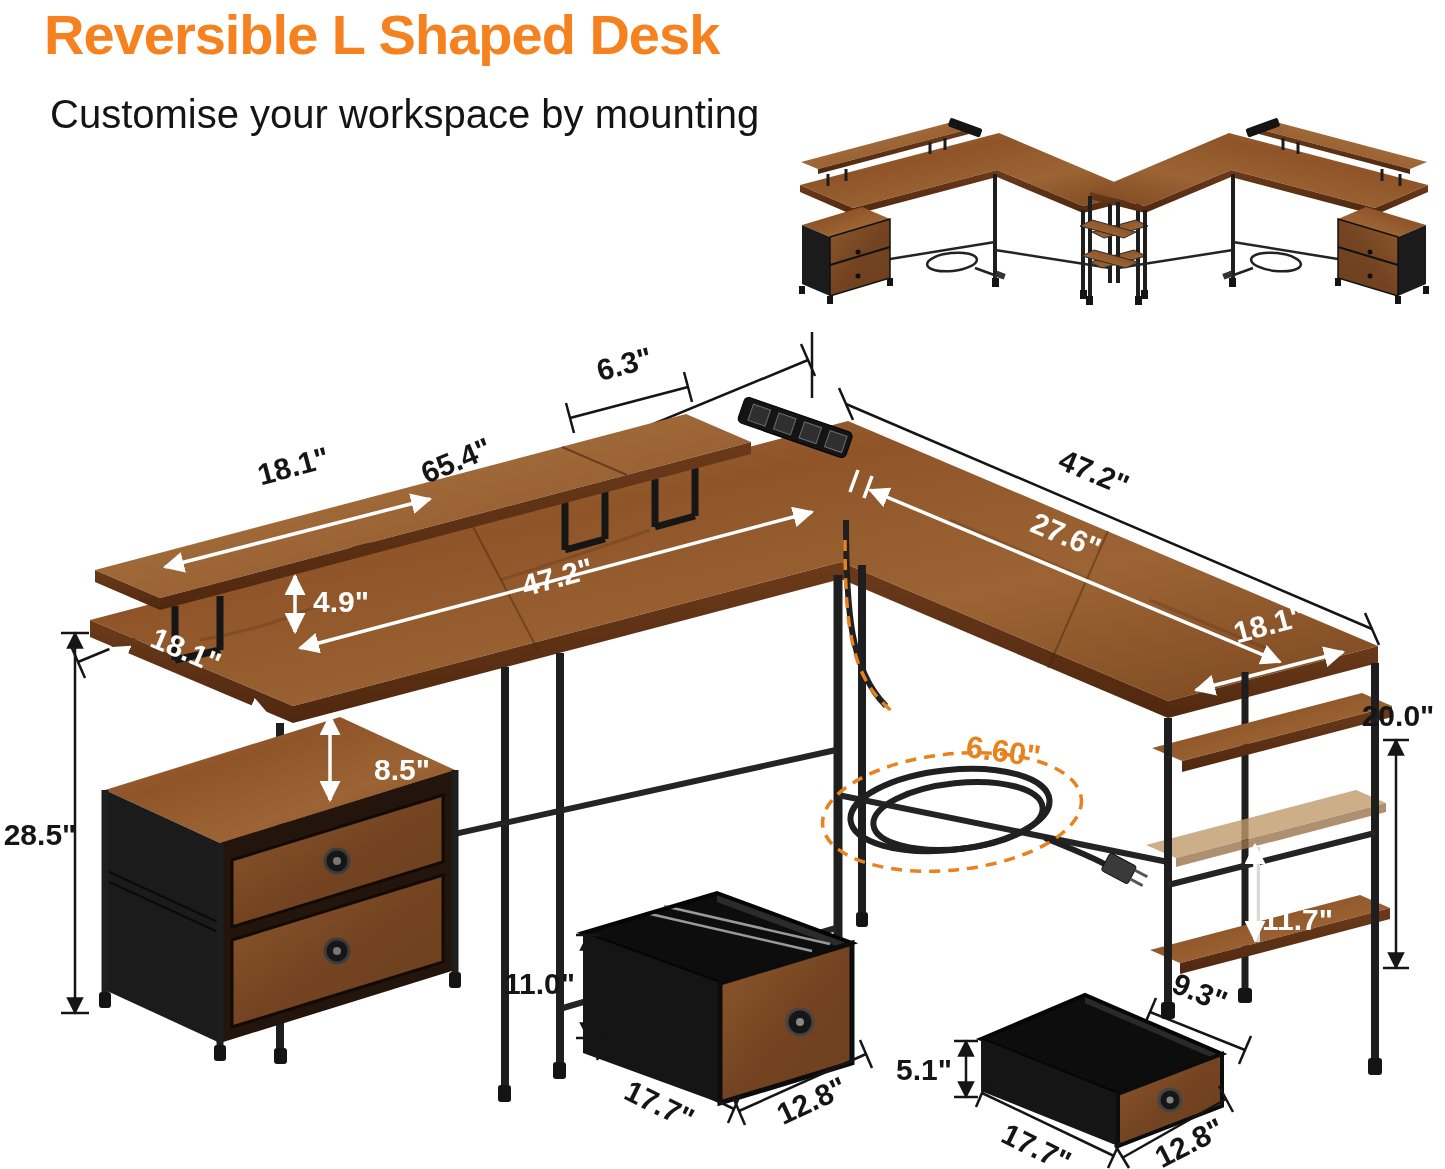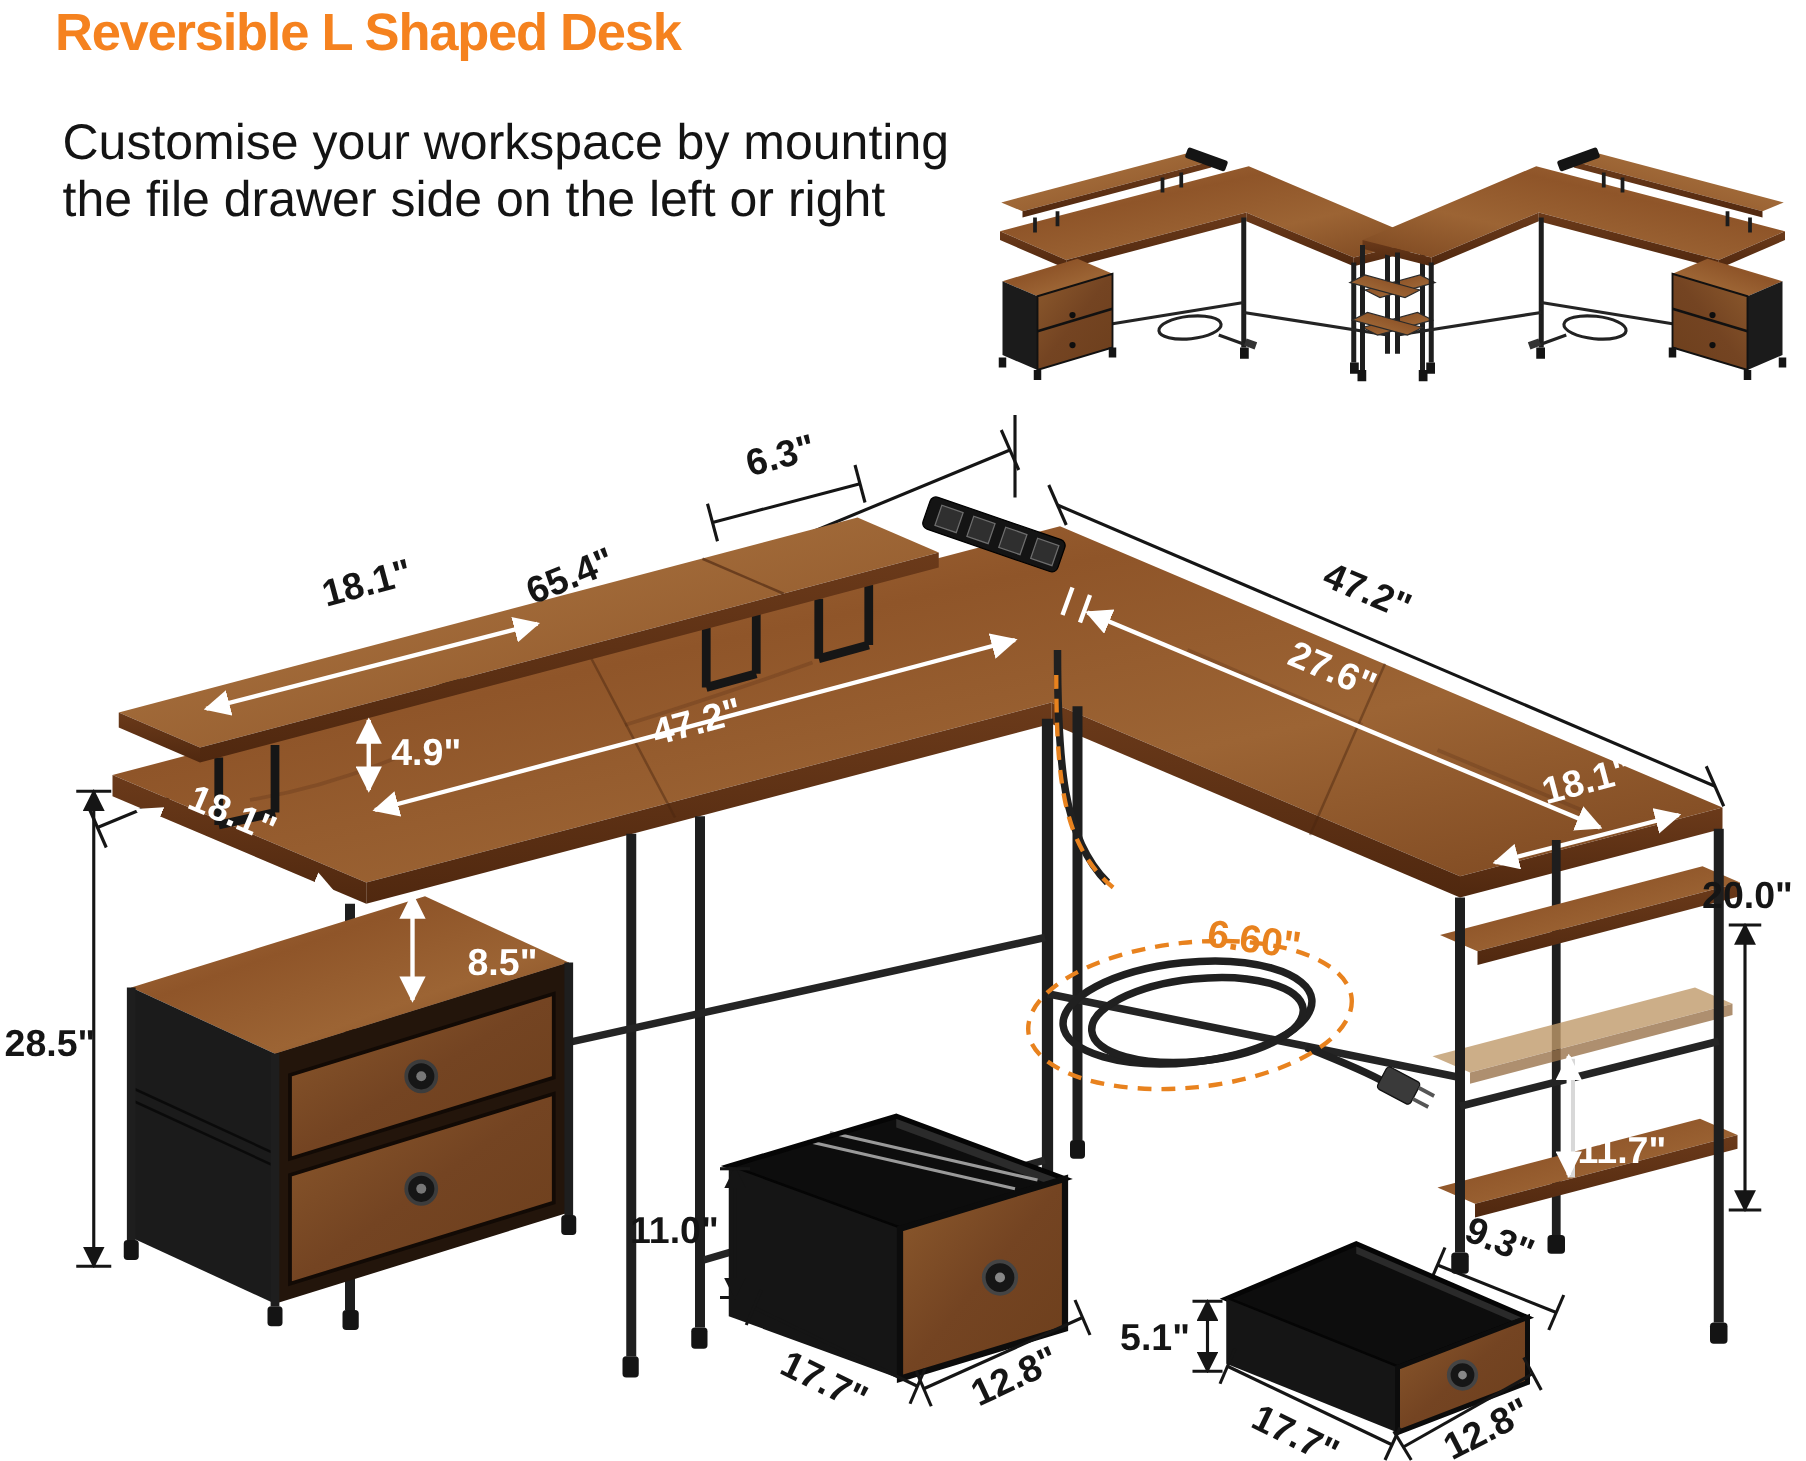--- a/index.html
+++ b/index.html
@@ -1,39 +1,38 @@
 <!DOCTYPE html>
 <html><head>
 <meta charset="utf-8">
 <style>
   html,body{margin:0;padding:0;background:#ffffff;}
   #stage{position:relative;width:1445px;height:1169px;background:#ffffff;overflow:hidden;
          font-family:"Liberation Sans",sans-serif;}
-  #title{position:absolute;left:44px;top:2px;font-size:42px;font-weight:bold;
+  #title{position:absolute;left:44px;top:2px;font-size:56px;font-weight:bold;
          color:#F5821F;letter-spacing:-1px;white-space:nowrap;}
   .sub{position:absolute;left:50px;font-size:40px;color:#141414;white-space:nowrap;}
   #sub1{top:92px;}
   #sub2{top:138px;}
   svg{position:absolute;left:0;top:0;}
   text.dim{font-family:"Liberation Sans",sans-serif;font-size:30px;font-weight:bold;fill:#151515;}
   text.w{fill:#ffffff;}
   text.o{fill:#E8821E;font-size:31px;}
   .mline{stroke:#151515;stroke-width:2.5;fill:none;}
   .wline{stroke:#ffffff;stroke-width:3.5;fill:none;}
   .leg{stroke:#1e1e1e;fill:none;}
   .bar{stroke:#242424;fill:none;}
 </style>
 </head>
 <body>
 
 <div id="stage">
 
   <div id="title">Reversible L Shaped Desk</div>
   <div id="sub1" class="sub">Customise your workspace by mounting</div>
-  <div id="sub2" class="sub">the file drawer side on the left or right</div>
 
   <svg width="1445" height="1169" viewBox="0 0 1445 1169">
     <defs>
       <linearGradient id="woodTop" x1="0" y1="0" x2="1" y2="1">
         <stop offset="0" stop-color="#a9703f"></stop>
           <stop offset="0.35" stop-color="#8f5529"></stop>
         <stop offset="0.65" stop-color="#9c6434"></stop>
           <stop offset="1" stop-color="#7c4720"></stop>
       </linearGradient>
       <linearGradient id="woodRiser" x1="0" y1="0" x2="1" y2="1">

